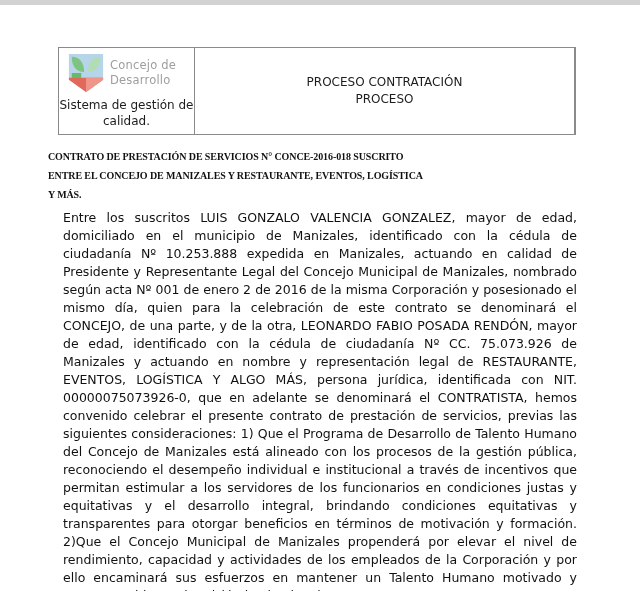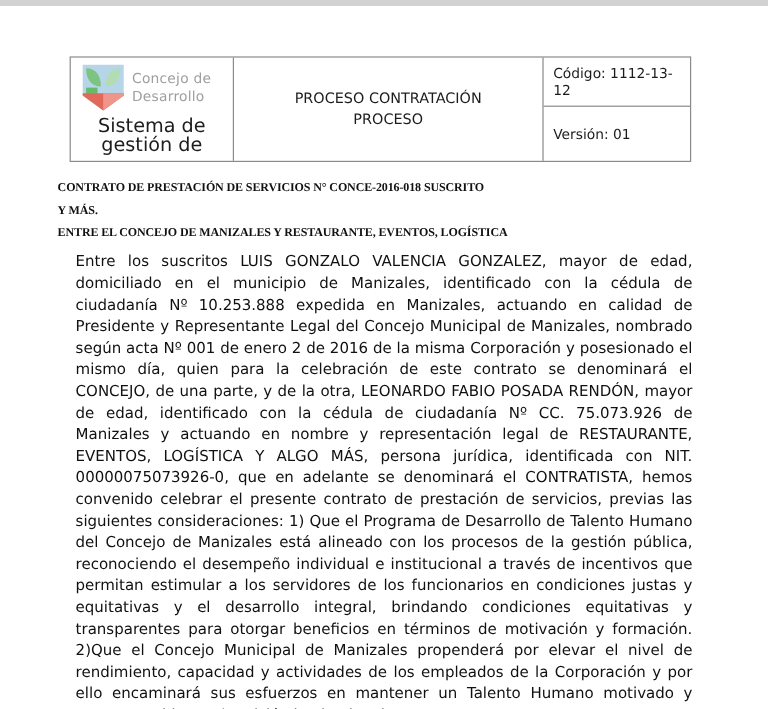--- a/index.html
+++ b/index.html
@@ -44,21 +44,21 @@
     padding-left: 8px;
   }
   .logo-text {
     font-size: 11.5px;
     line-height: 15px;
     color: #9e9e9e;
     letter-spacing: 0.2px;
   }
   .caption {
     margin-top: 3px;
-    font-size: 16px;
+    font-size: 12px;
     line-height: 16px;
     text-align: center;
     color: #1c1c1c;
   }
   .center-cell {
     flex: 1;
     border-right: 1px solid #8a8a8a;
     display: flex;
     flex-direction: column;
     align-items: center;
@@ -133,36 +133,33 @@
           <path d="M2 27 H38 V29 L20 42 L2 29 Z" fill="#e2685c"></path>
           <path d="M20 27 L38 27 L38 29 L20 42 Z" fill="#f0958a"></path>
         </svg>
         <div class="logo-text">
           <div>Concejo de</div>
           <div>Desarrollo</div>
         </div>
       </div>
       <div class="caption">
         <div>Sistema de gestión de</div>
+        <div>calidad.</div>
       </div>
     </div>
 
     <div class="center-cell">
       <div>PROCESO CONTRATACIÓN</div>
       <div>PROCESO</div>
     </div>
 
-    <div class="right-col">
-      <div class="code-cell">Código: 1112-13-12</div>
-      <div class="version-cell">Versión: 01</div>
-    </div>
 
   </div>
 
   <div class="doc-title">
     <div>CONTRATO DE PRESTACIÓN DE SERVICIOS N° CONCE-2016-018 SUSCRITO</div>
+    <div>ENTRE EL CONCEJO DE MANIZALES Y RESTAURANTE, EVENTOS, LOGÍSTICA</div>
     <div>Y MÁS.</div>
-    <div>ENTRE EL CONCEJO DE MANIZALES Y RESTAURANTE, EVENTOS, LOGÍSTICA</div>
   </div>
 
   <div class="doc-body"><span>Entre los suscritos </span><span class="b">LUIS GONZALO VALENCIA GONZALEZ</span><span>, mayor de edad, domiciliado en el municipio de Manizales, identificado con la cédula de ciudadanía Nº 10.253.888 expedida en Manizales, actuando en calidad de Presidente y Representante Legal del Concejo Municipal de Manizales, nombrado según acta Nº 001 de enero 2 de 2016 de la misma Corporación y posesionado el mismo día, quien para la celebración de este contrato se denominará el </span><span class="b">CONCEJO</span><span>, de una parte, y de la otra, </span><span class="b">LEONARDO FABIO POSADA RENDÓN</span><span>, mayor de edad, identificado con la cédula de ciudadanía Nº CC. 75.073.926 de Manizales y actuando en nombre y representación legal de </span><span class="b">RESTAURANTE, EVENTOS, LOGÍSTICA Y ALGO MÁS</span><span>, persona jurídica, identificada con NIT. 00000075073926-0, que en adelante se denominará el </span><span class="b">CONTRATISTA</span><span>, hemos convenido celebrar el presente contrato de prestación de servicios, previas las siguientes consideraciones: 1) Que el Programa de Desarrollo de Talento Humano del Concejo de Manizales está alineado con los procesos de la gestión pública, reconociendo el desempeño individual e institucional a través de incentivos que permitan estimular a los servidores de los funcionarios en condiciones justas y equitativas y el desarrollo integral, brindando condiciones equitativas y transparentes para otorgar beneficios en términos de motivación y formación. 2)Que el Concejo Municipal de Manizales propenderá por elevar el nivel de rendimiento, capacidad y actividades de los empleados de la Corporación y por ello encaminará sus esfuerzos en mantener un Talento Humano motivado y comprometido con la misión institucional</span></div>
 
 </div>
 
 </body></html>

